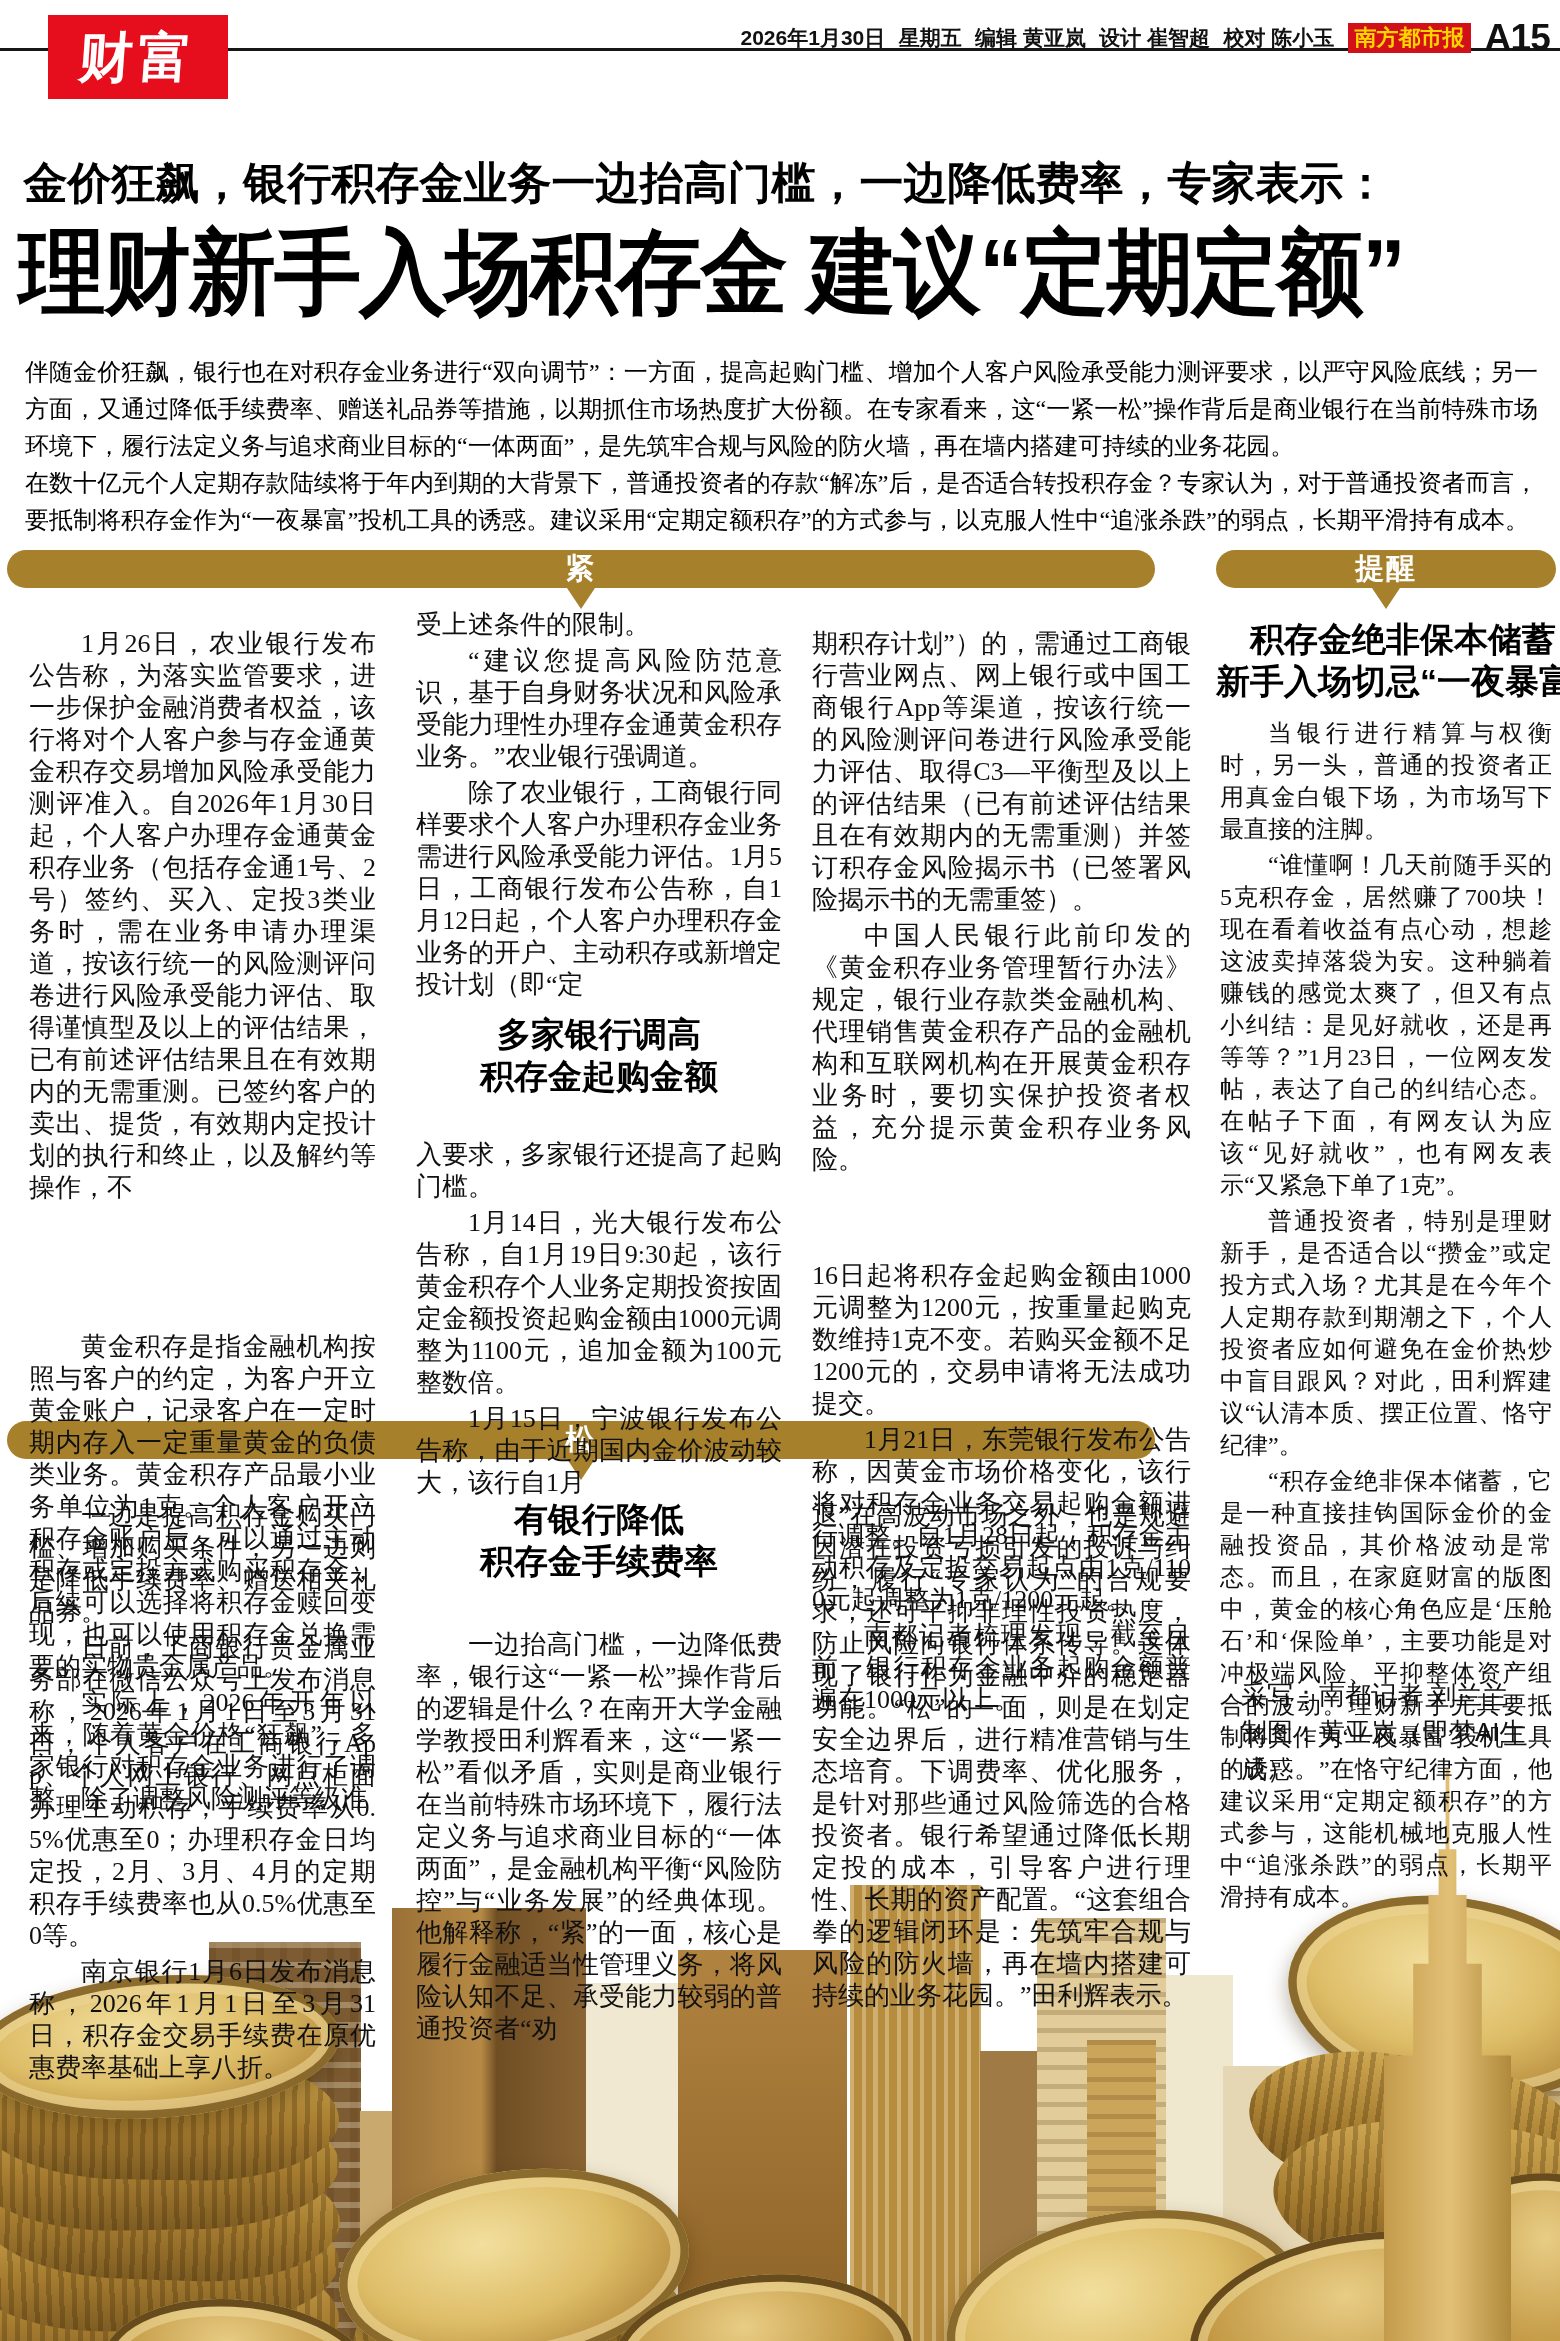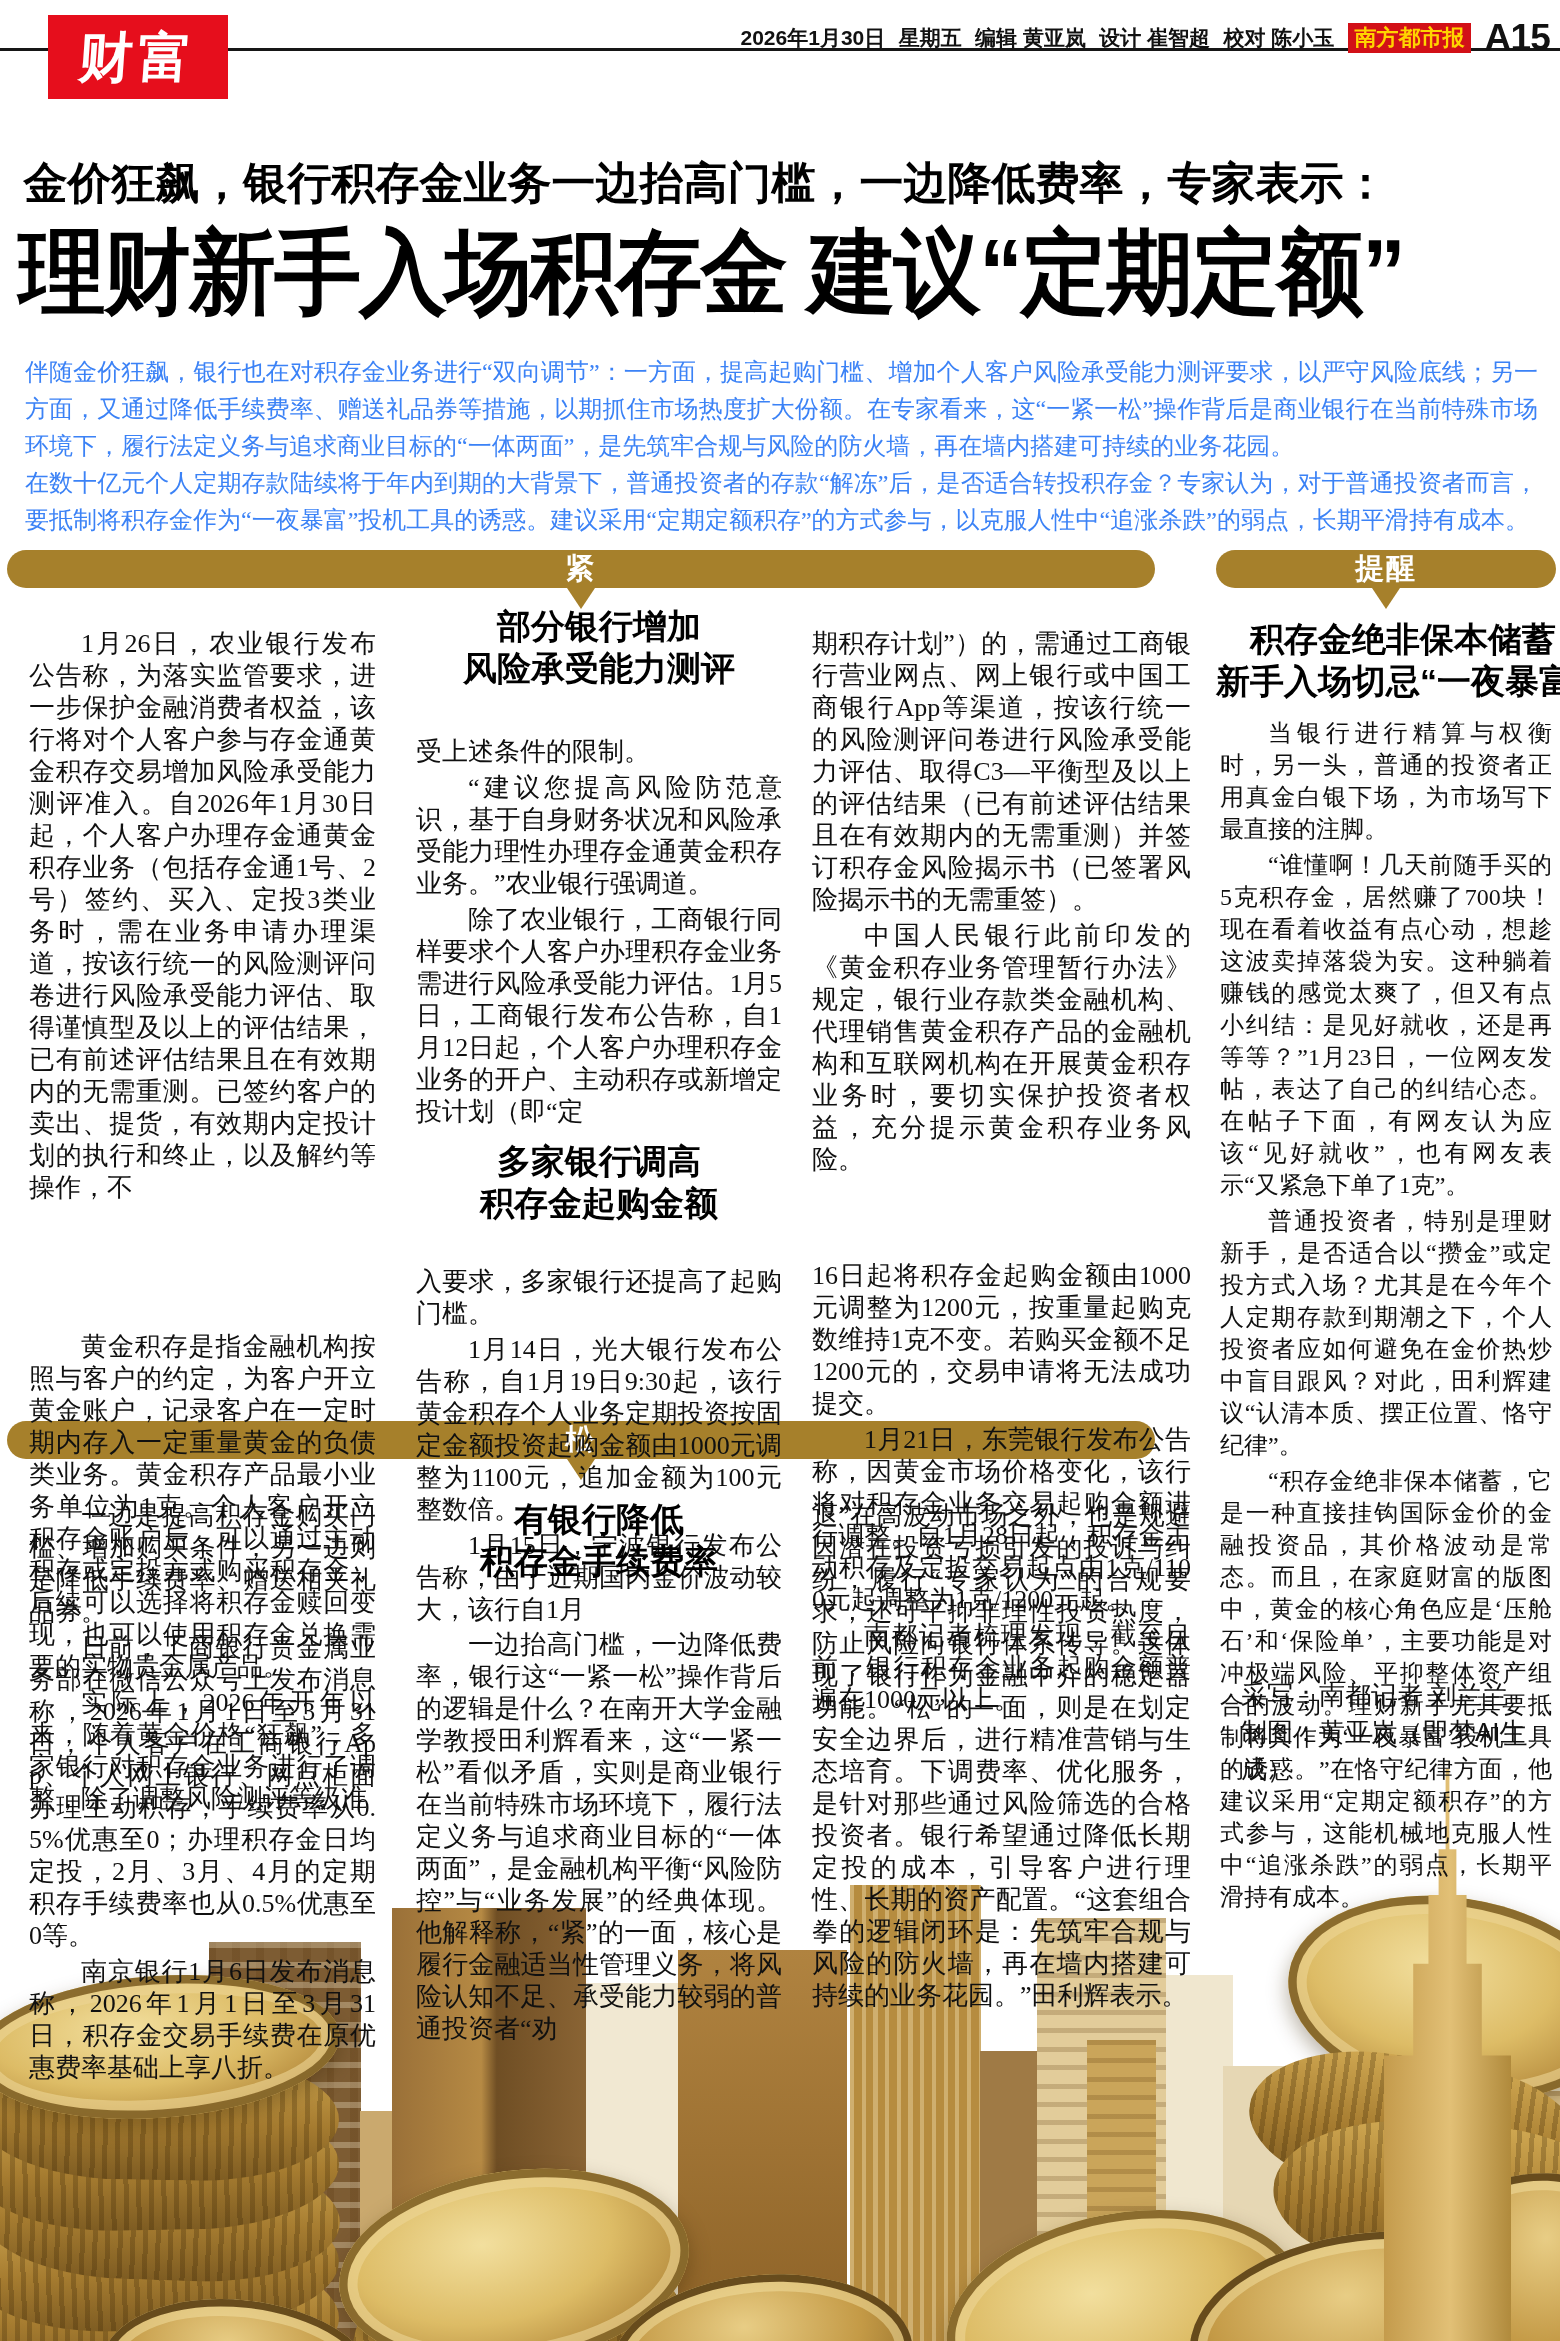--- a/index.html
+++ b/index.html
@@ -31,21 +31,21 @@
     position:absolute;left:23.5px;top:157px;width:1516px;
     font-family:"Liberation Sans",sans-serif;font-weight:900;font-size:44px;line-height:1.2;color:#000;
   }
   .main-title{
     position:absolute;left:18.4px;top:219px;width:1533px;
     font-family:"Liberation Sans",sans-serif;font-weight:900;font-size:87px;line-height:1.15;
     letter-spacing:-1.7px;color:#000;white-space:nowrap;transform:scaleY(1.06);transform-origin:left top;
   }
   .lede{
     position:absolute;left:25px;top:354px;width:1513px;
-    font-size:24px;line-height:37px;text-align:justify;word-break:break-all;color:#3b82f6;
+    font-size:24px;line-height:37px;text-align:justify;word-break:break-all;color:#000000;
   }
   .lede p{margin:0;}
   
   .gold-bar{
     position:absolute;height:38px;background:#a6802b;border-radius:19px;z-index:2;
     display:flex;align-items:center;justify-content:center;
   }
   .gold-bar .bar-label{
     color:#fff;font-family:"Liberation Sans",sans-serif;font-weight:900;font-size:29px;letter-spacing:1.7px;
   }
@@ -150,24 +150,20 @@
   <span class="pointer"></span>
 </div>
 
 <div id="tight-col1" class="col body-text">
   <p>1月26日，农业银行发布公告称，为落实监管要求，进一步保护金融消费者权益，该行将对个人客户参与存金通黄金积存交易增加风险承受能力测评准入。自2026年1月30日起，个人客户办理存金通黄金积存业务（包括存金通1号、2号）签约、买入、定投3类业务时，需在业务申请办理渠道，按该行统一的风险测评问卷进行风险承受能力评估、取得谨慎型及以上的评估结果，已有前述评估结果且在有效期内的无需重测。已签约客户的卖出、提货，有效期内定投计划的执行和终止，以及解约等操作，不</p>
   <p class="gap-152">黄金积存是指金融机构按照与客户的约定，为客户开立黄金账户，记录客户在一定时期内存入一定重量黄金的负债类业务。黄金积存产品最小业务单位为1克。个人客户开立积存金账户后，可以通过主动积存或定投方式购买积存金，后续可以选择将积存金赎回变现，也可以使用积存金兑换需要的实物贵金属产品。</p>
   <p>实际上，2026年开年以来，随着黄金价格“狂飙”，多家银行对积存金业务进行了调整，除了调整风险测评等级准</p>
 </div>
 
 <div id="tight-col2" class="col">
-  <div class="col-head mb-56">
-    <div>部分银行增加</div>
-    <div>风险承受能力测评</div>
-  </div>
   <div class="body-text">
     <p class="noindent">受上述条件的限制。</p>
     <p>“建议您提高风险防范意识，基于自身财务状况和风险承受能力理性办理存金通黄金积存业务。”农业银行强调道。</p>
     <p>除了农业银行，工商银行同样要求个人客户办理积存金业务需进行风险承受能力评估。1月5日，工商银行发布公告称，自1月12日起，个人客户办理积存金业务的开户、主动积存或新增定投计划（即“定</p>
   </div>
   <div class="col-head mt-10 mt-50" style="margin-top:11.7px;">
     <div>多家银行调高</div>
     <div>积存金起购金额</div>
   </div>
   <div class="body-text mt-50">

